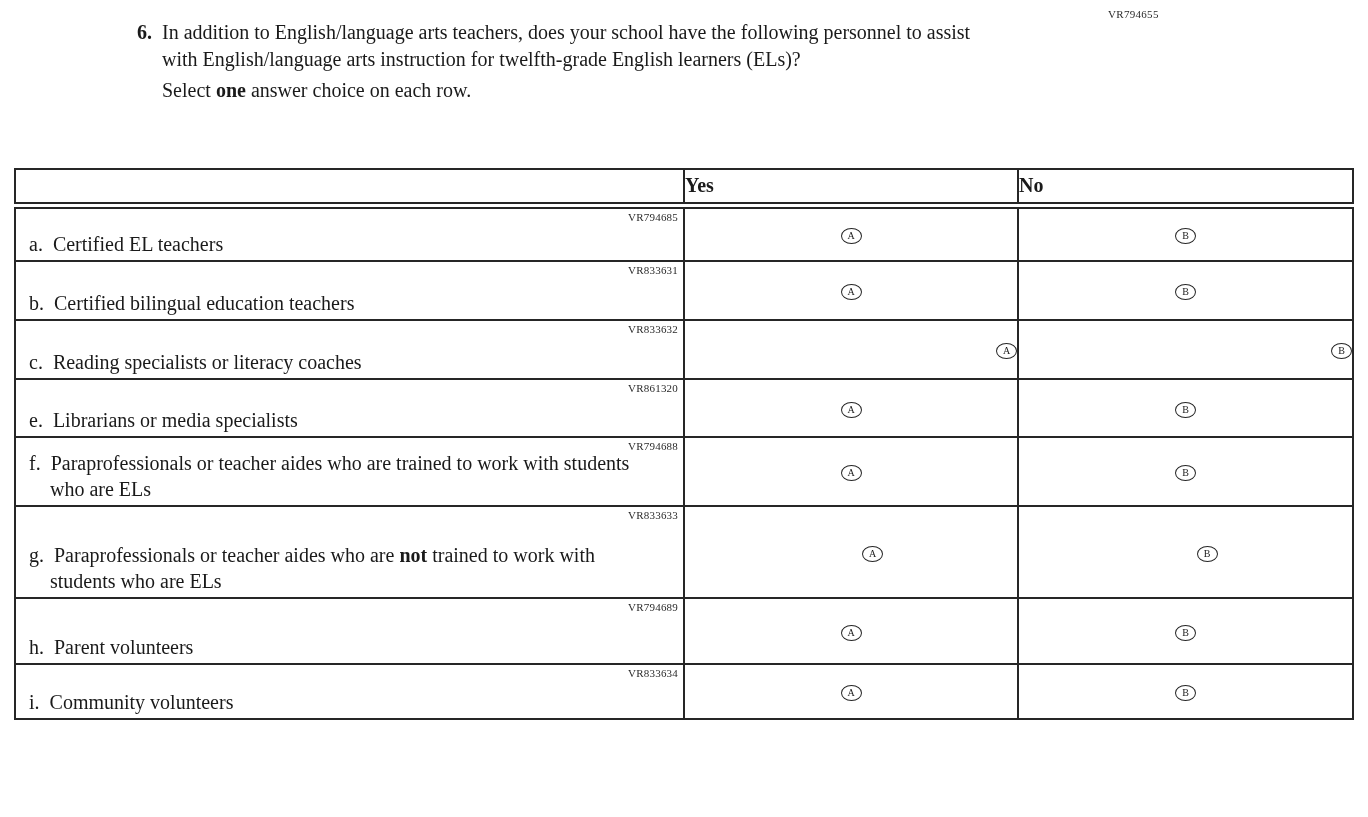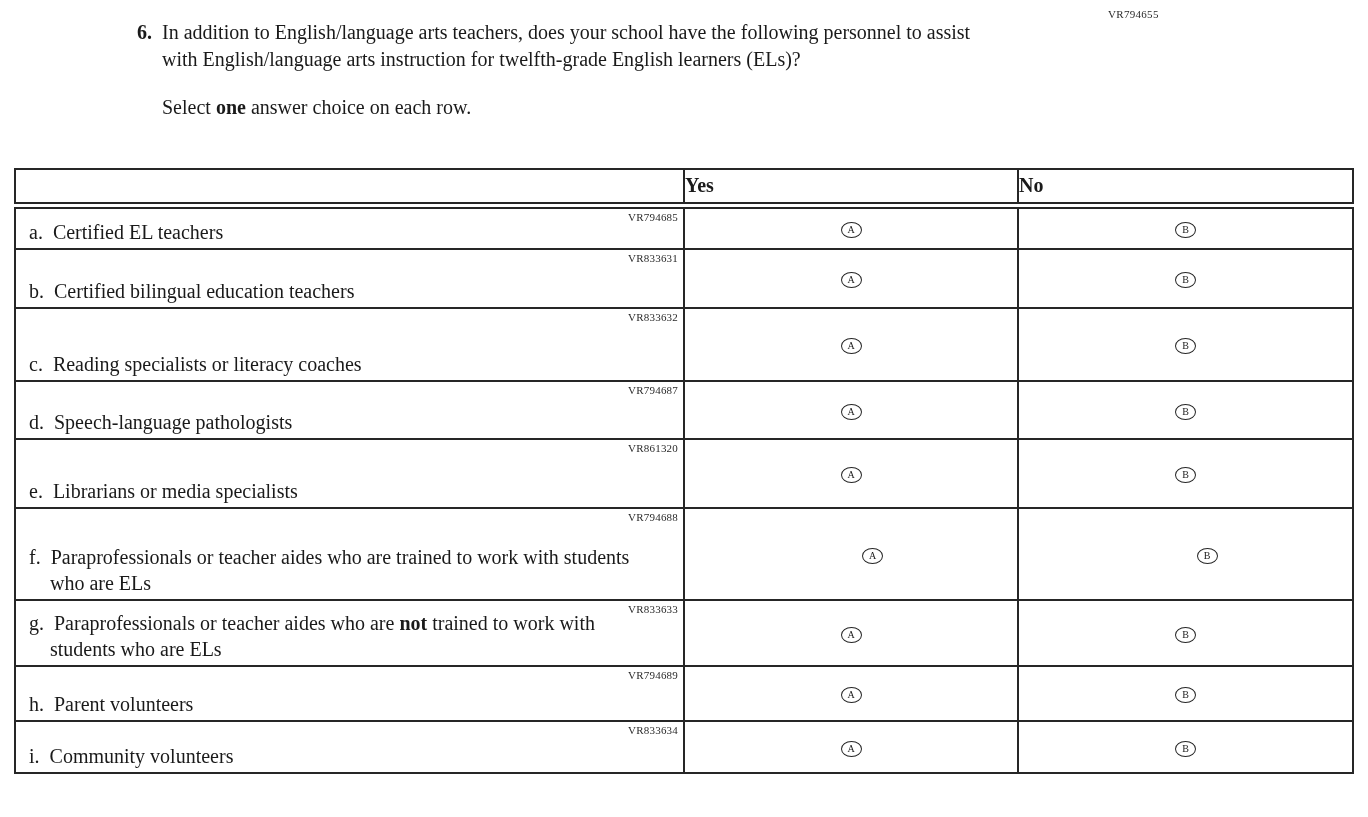--- a/index.html
+++ b/index.html
@@ -37,21 +37,21 @@
     white-space: nowrap;
   }
   .q-text {
     font-size: 20px;
     line-height: 27px;
     max-width: 830px;
   }
   .q-instruction {
     font-size: 20px;
     line-height: 27px;
-    margin-top: 21px;
+    margin-top: 4px;
   }
   .bold { font-weight: bold; }
 
   table.survey-table {
     position: absolute;
     top: 168px; left: 14px;
     width: 1338px;
     border-collapse: collapse;
     table-layout: fixed;
     background: #ffffff;
@@ -98,23 +98,23 @@
     justify-content: center;
     width: 21px; height: 16px;
     border: 1.4px solid #262626;
     border-radius: 50%;
     font-size: 10px;
     line-height: 1;
     color: #1a1a1a;
     cursor: pointer;
     background: #fff;
   }
-  tbody tr:nth-child(1) td { height: 44px; }
+  tbody tr:nth-child(1) td { height: 56px; }
   tbody tr:nth-child(2) td { height: 59px; margin-top: 32px; }
-  tbody tr:nth-child(3) td { height: 73px; }
+  tbody tr:nth-child(3) td { height: 59px; text-align: right; }
   tbody tr:nth-child(4) td { height: 58px; }
   tbody tr:nth-child(5) td { height: 69px; }
   tbody tr:nth-child(6) td { height: 92px; padding-left: 43px; }
   tbody tr:nth-child(7) td { height: 66px; }
   tbody tr:nth-child(8) td { height: 55px; }
   tbody tr:nth-child(9) td { height: 52px; }
 </style>
 </head>
 <body>
 
@@ -163,28 +163,20 @@
       <tr>
         <td class="item-cell">
           <span class="vr-code">VR833632</span>
           <div class="item-label">c.&nbsp; Reading specialists or literacy coaches</div>
         </td>
         <td class="choice-cell"><span class="bubble">A</span></td>
         <td class="choice-cell"><span class="bubble">B</span></td>
       </tr>
       <tr>
         <td class="item-cell">
-          <span class="vr-code">VR794687</span>
-          <div class="item-label">d.&nbsp; Speech-language pathologists</div>
-        </td>
-        <td class="choice-cell"><span class="bubble">A</span></td>
-        <td class="choice-cell"><span class="bubble">B</span></td>
-      </tr>
-      <tr>
-        <td class="item-cell">
           <span class="vr-code">VR861320</span>
           <div class="item-label">e.&nbsp; Librarians or media specialists</div>
         </td>
         <td class="choice-cell"><span class="bubble">A</span></td>
         <td class="choice-cell"><span class="bubble">B</span></td>
       </tr>
       <tr>
         <td class="item-cell">
           <span class="vr-code">VR794688</span>
           <div class="item-label">f.&nbsp; Paraprofessionals or teacher aides who are trained to work with students who are ELs</div>

